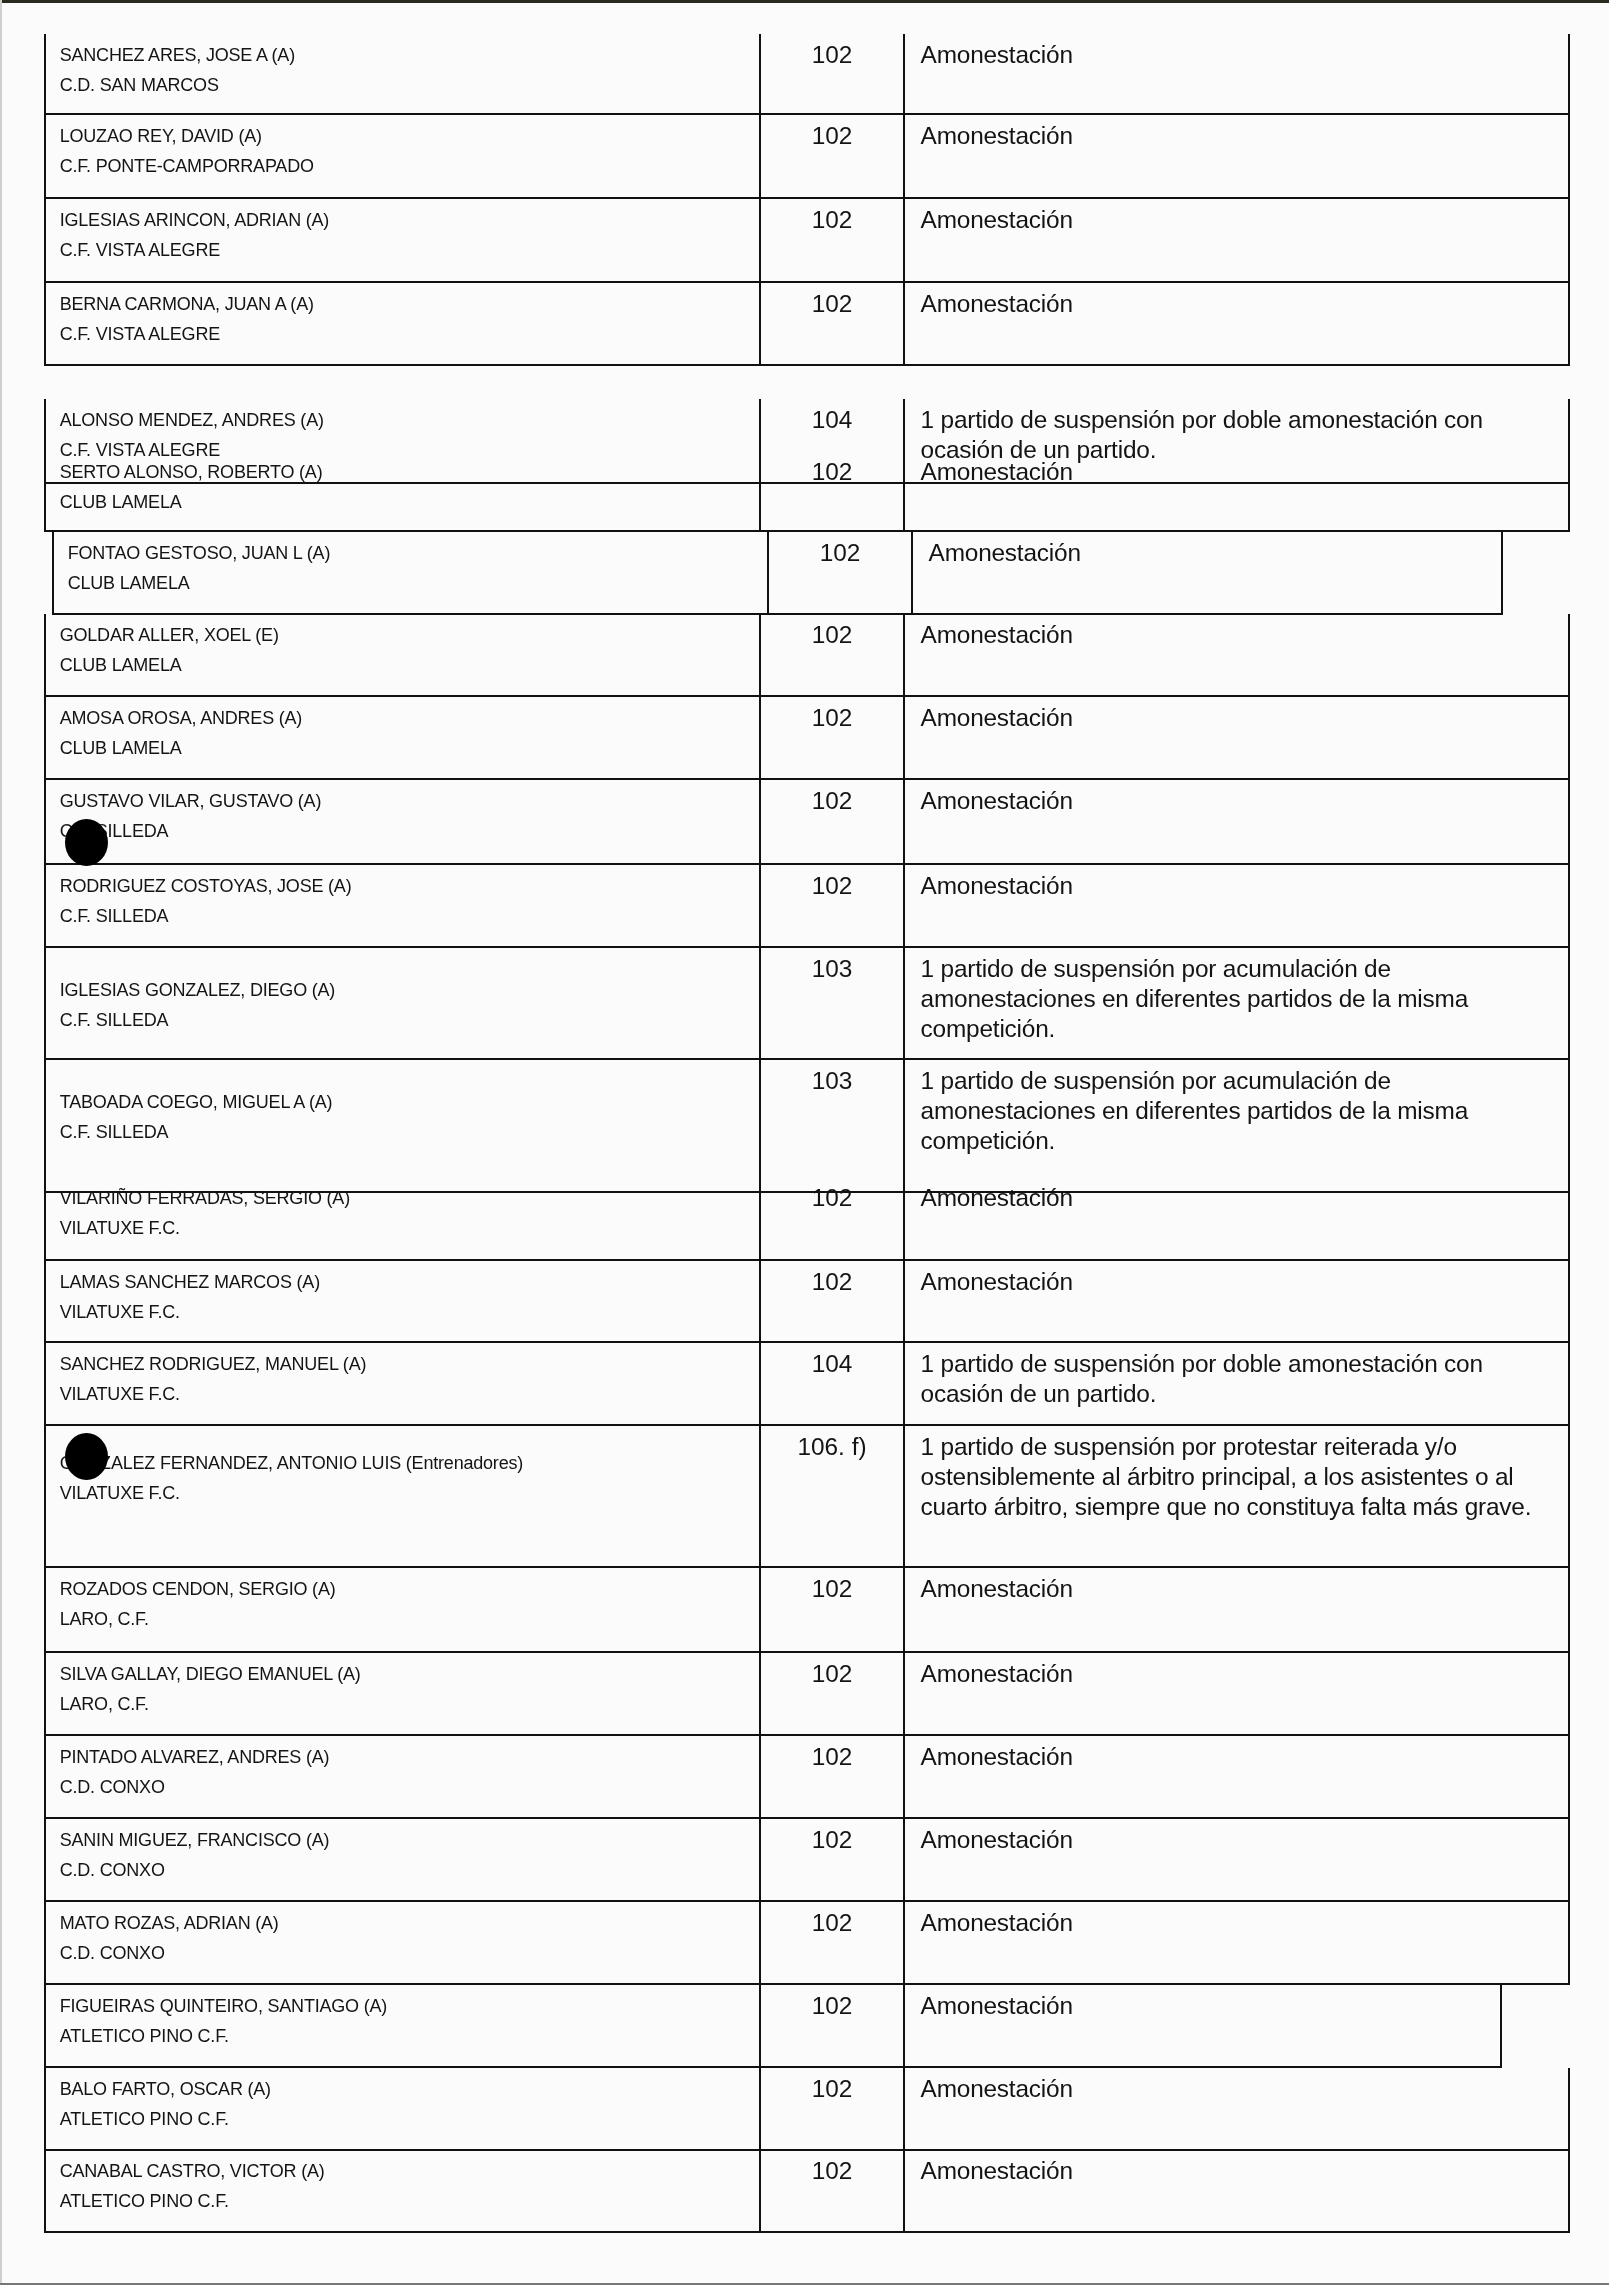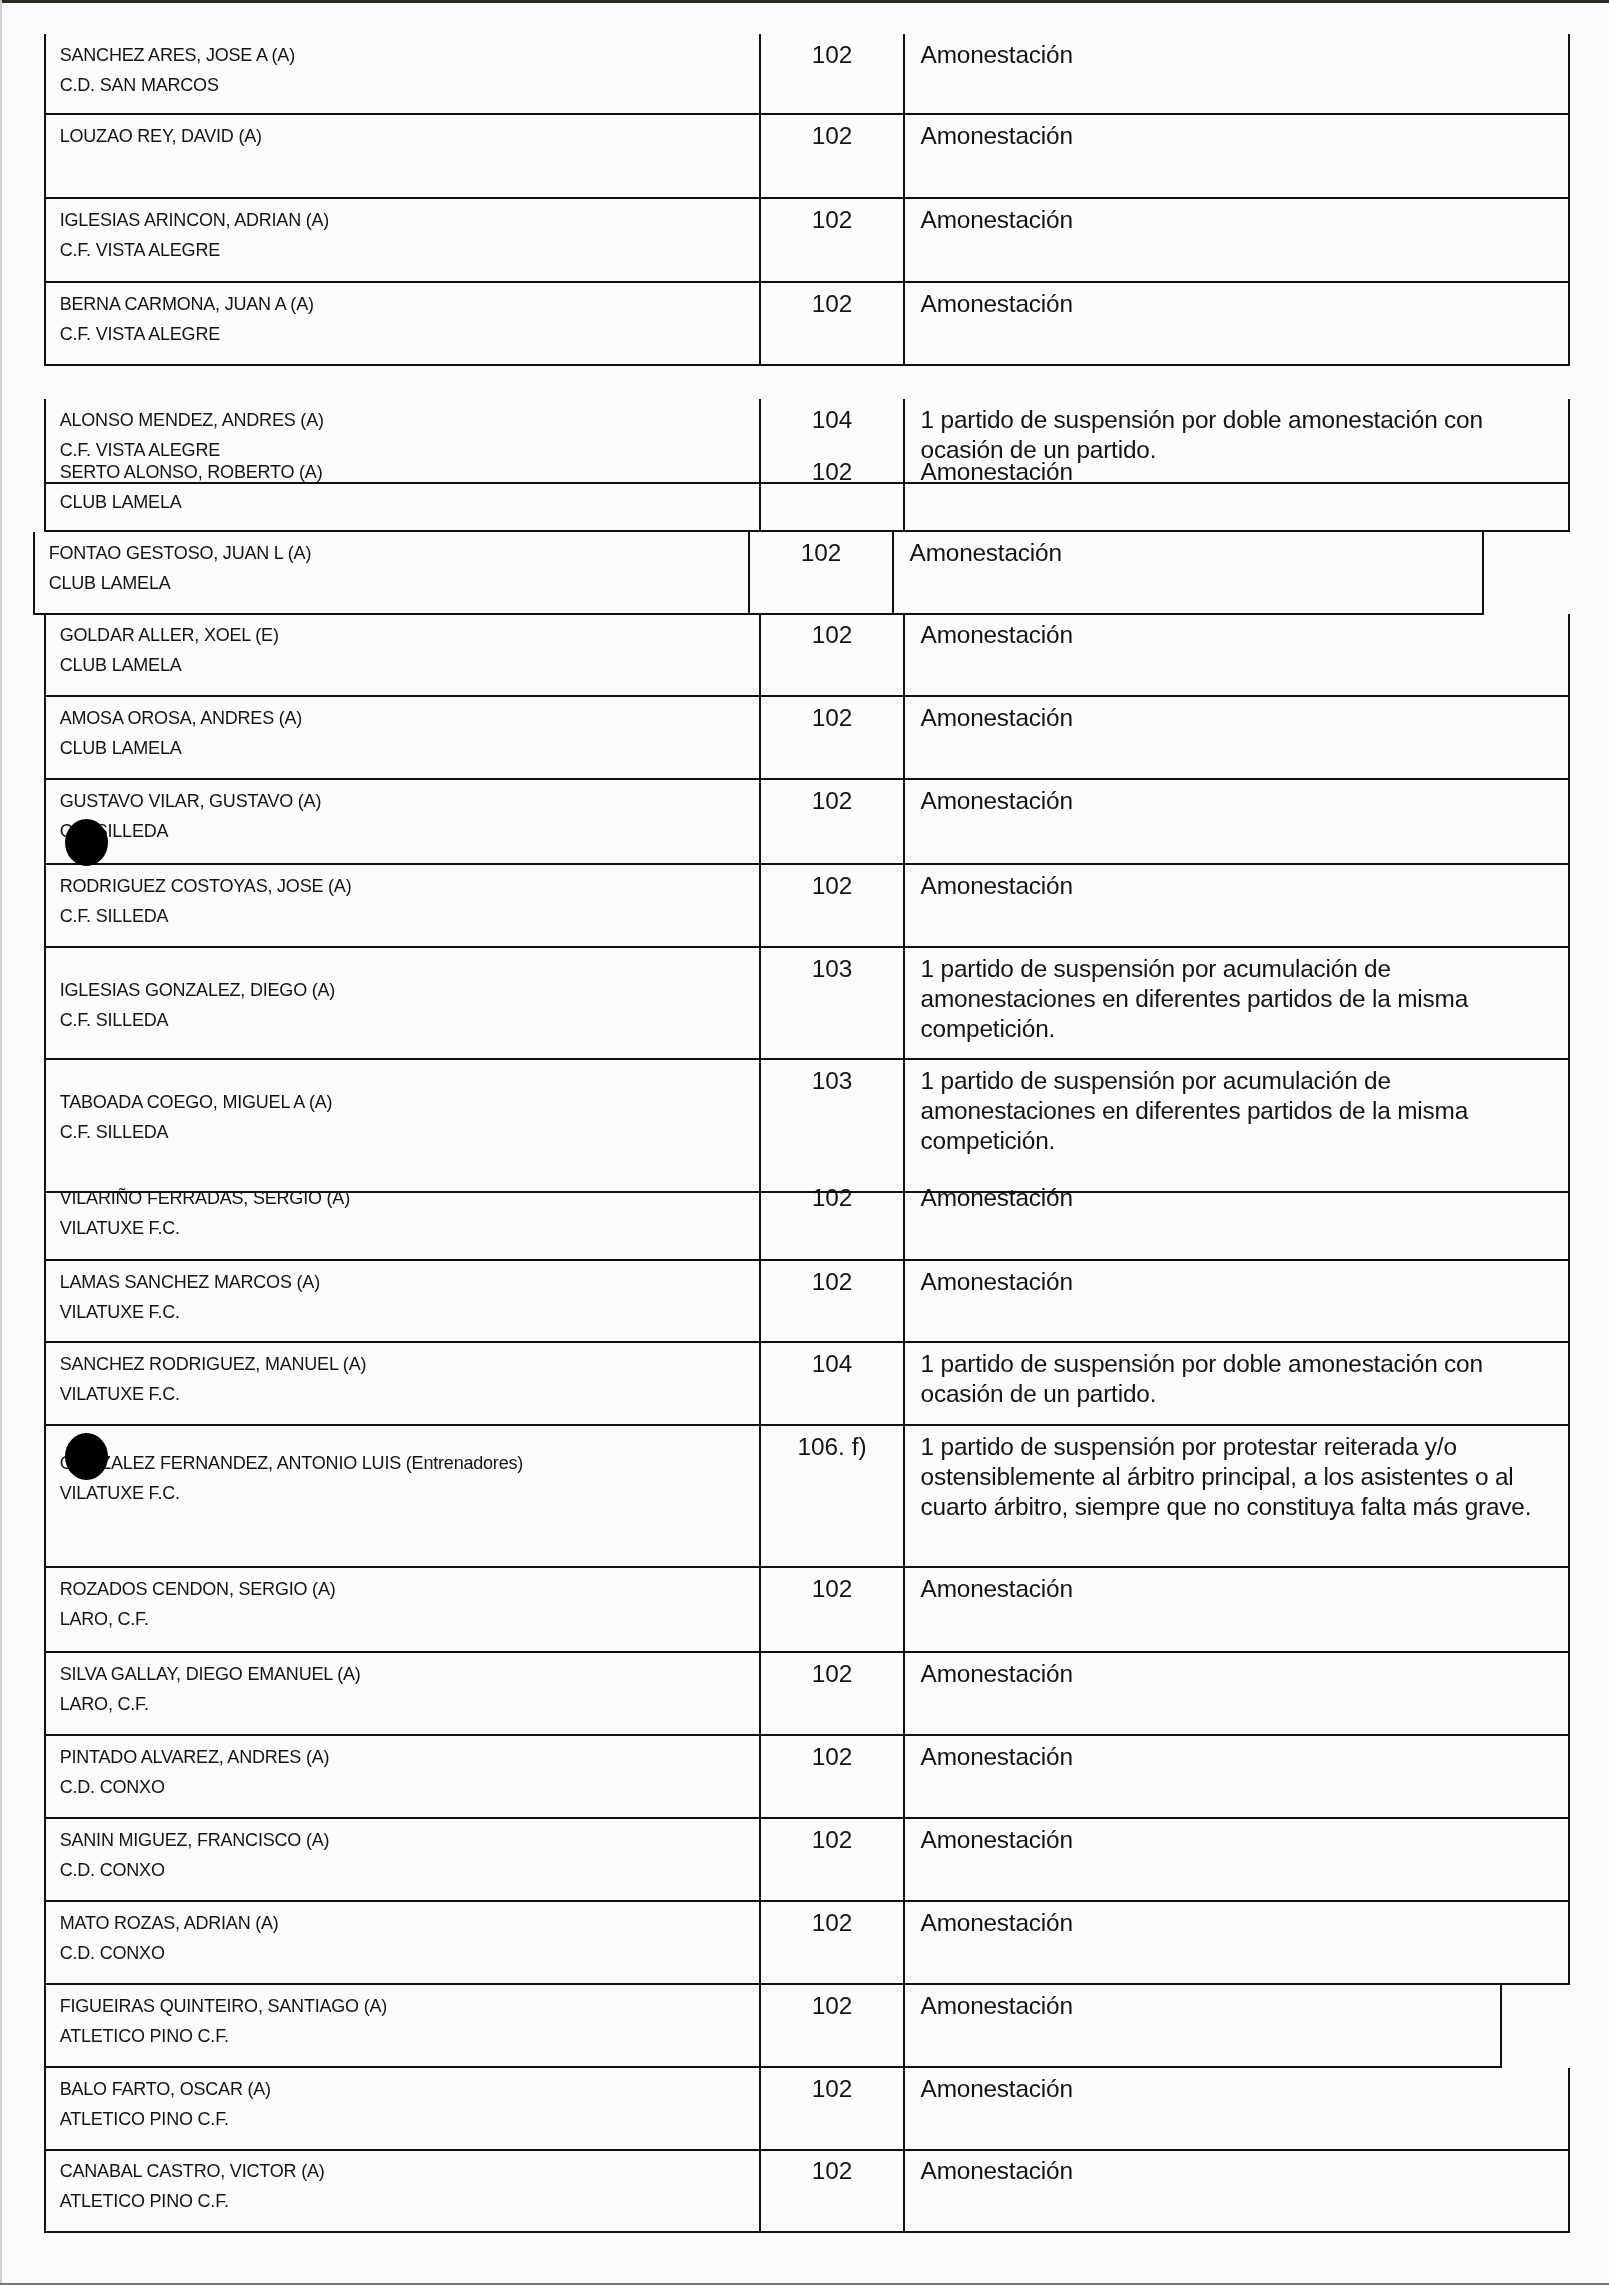--- a/index.html
+++ b/index.html
@@ -72,20 +72,21 @@
       <div class="cell c-name">
         <span class="line">SANCHEZ ARES, JOSE A (A)</span>
         <span class="line">C.D. SAN MARCOS</span>
       </div>
       <div class="cell c-art">102</div>
       <div class="cell c-desc">Amonestación</div>
     </div>
     <div class="row" style="left: 44px; width: 1526px; top: 115px; height: 84px;">
       <div class="cell c-name">
         <span class="line">LOUZAO REY, DAVID (A)</span>
+        <span class="line">C.F. PONTE-CAMPORRAPADO</span>
       </div>
       <div class="cell c-art">102</div>
       <div class="cell c-desc">Amonestación</div>
     </div>
     <div class="row" style="left: 44px; width: 1526px; top: 199px; height: 84px;">
       <div class="cell c-name">
         <span class="line">IGLESIAS ARINCON, ADRIAN (A)</span>
         <span class="line">C.F. VISTA ALEGRE</span>
       </div>
       <div class="cell c-art">102</div>
@@ -108,21 +109,21 @@
       <div class="cell c-desc"> 1 partido de suspensión por doble amonestación con ocasión de un partido.</div>
     </div>
     <div class="row" style="left: 44px; width: 1526px; top: 451px; height: 81px;">
       <div class="cell c-name">
         <span class="line">SERTO ALONSO, ROBERTO (A)</span>
         <span class="line">CLUB LAMELA</span>
       </div>
       <div class="cell c-art">102</div>
       <div class="cell c-desc">Amonestación</div>
     </div>
-    <div class="row" style="left: 33px; width: 1451px; top: 532px; height: 83px;">
+    <div class="row" style="left: 52px; width: 1451px; top: 532px; height: 83px;">
       <div class="cell c-name">
         <span class="line">FONTAO GESTOSO, JUAN L (A)</span>
         <span class="line">CLUB LAMELA</span>
       </div>
       <div class="cell c-art">102</div>
       <div class="cell c-desc">Amonestación</div>
     </div>
     <div class="row" style="left: 44px; width: 1526px; top: 614px; height: 83px;">
       <div class="cell c-name">
         <span class="line">GOLDAR ALLER, XOEL (E)</span>

